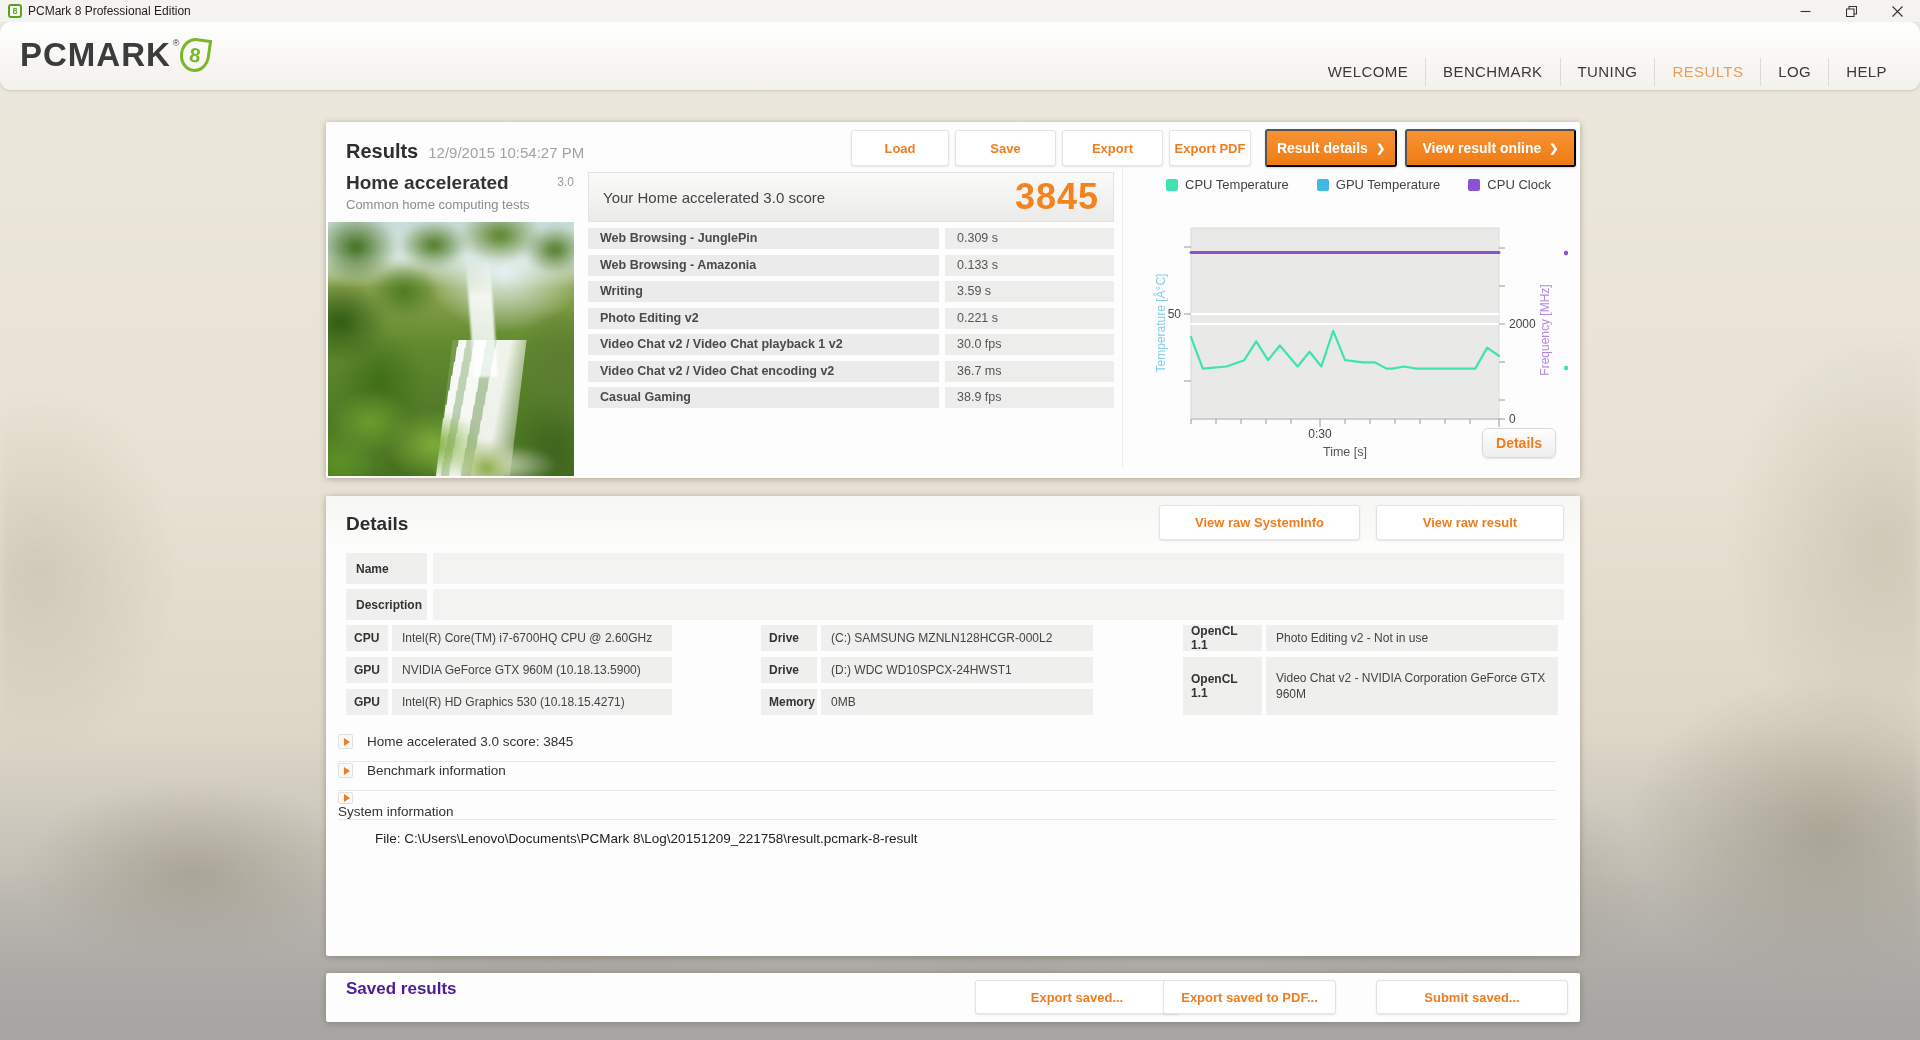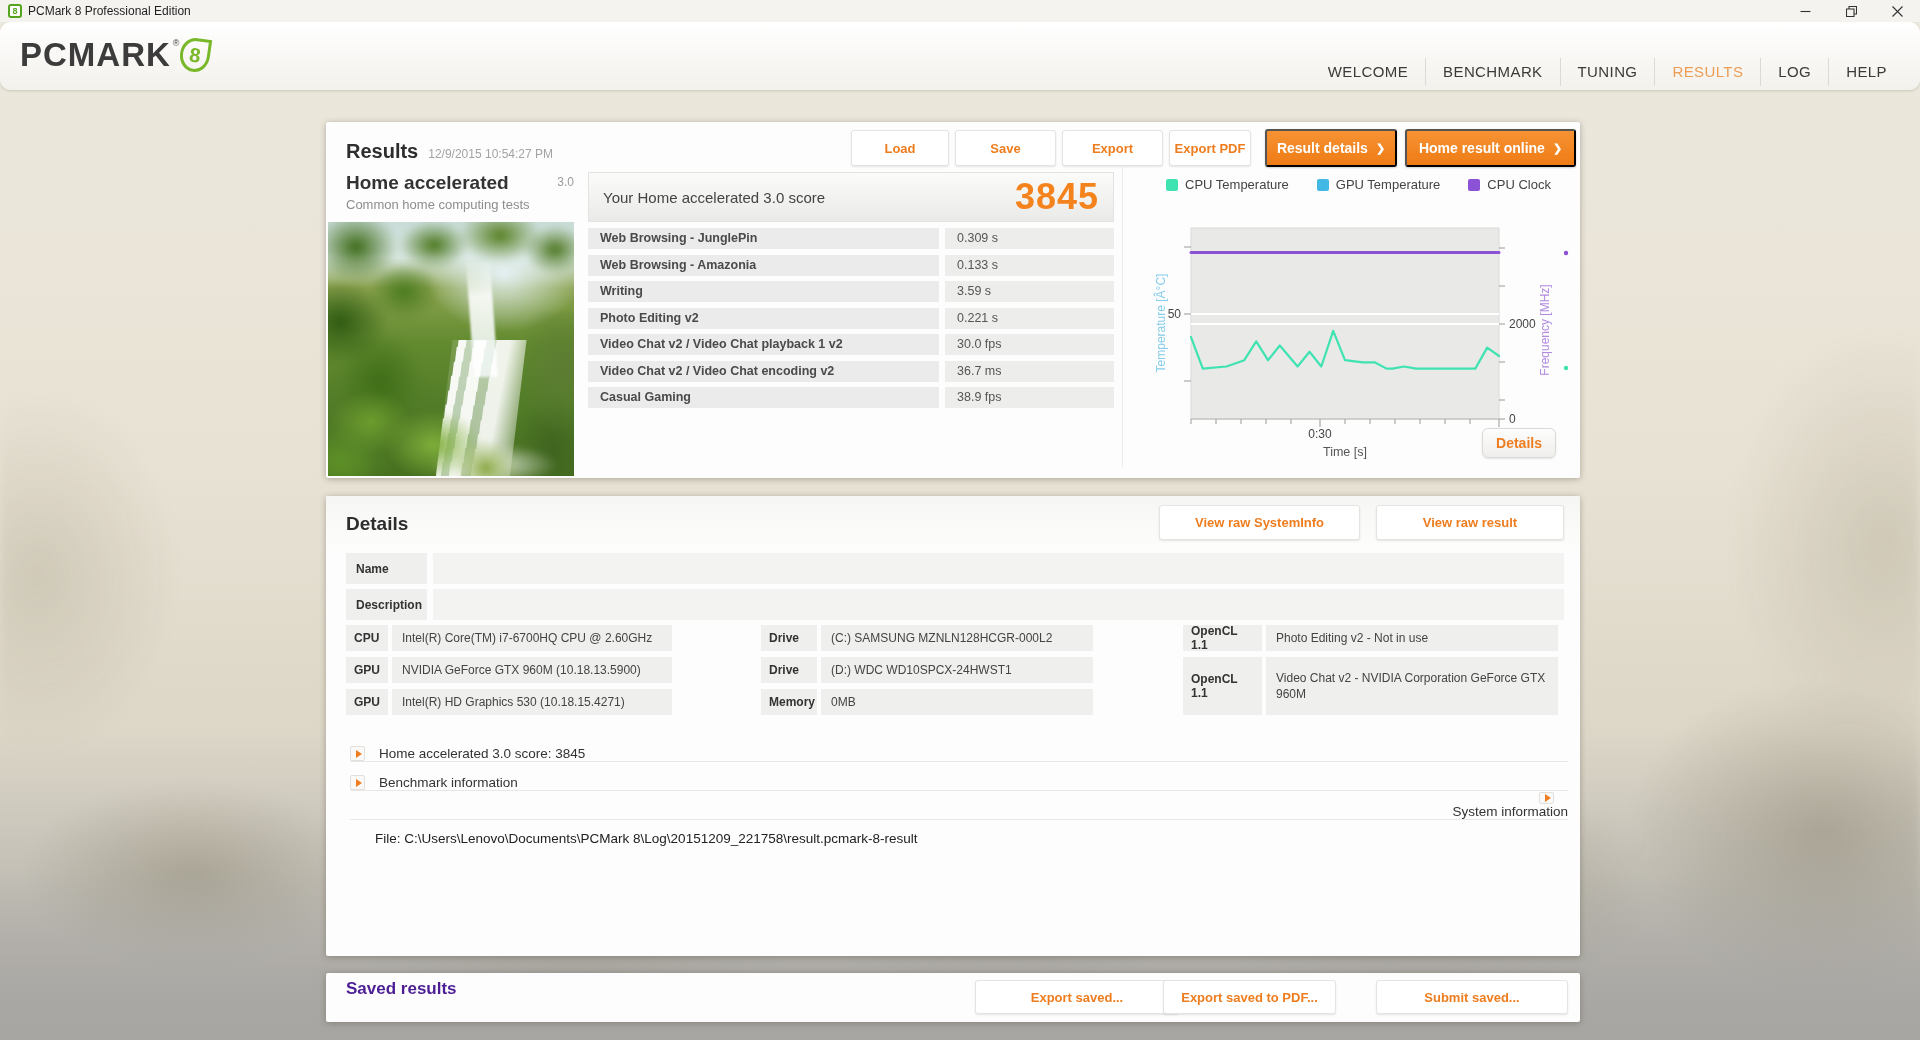--- a/index.html
+++ b/index.html
@@ -51,21 +51,21 @@
   
   .panel { position:absolute; left:326px; width:1254px; background:#fdfdfd; border-radius:2px;
     box-shadow:0 1px 6px rgba(80,75,60,.40); }
   #results-panel { top:122px; height:356px; }
   #details-panel { top:496px; height:460px; }
   #saved-panel   { top:973px; height:49px; }
 
   
   .rp-title-block { position:absolute; left:20px; top:18px; display:flex; align-items:baseline; gap:10px; }
   .rp-title { font-size:20px; font-weight:bold; color:#2d2d2d; }
-  .rp-timestamp { font-size:12px; color:#a3a3a3; }
+  .rp-timestamp { font-size:15px; color:#a3a3a3; }
   .rp-buttons { position:absolute; right:4px; top:7px; display:flex; align-items:center; }
   .btn { display:flex; align-items:center; justify-content:center; border-radius:3px; cursor:pointer; font-weight:bold; }
   .btn-white { background:#fff; border:1px solid #e6e4e0; color:#ee7d1f; font-size:13px; height:36px;
     box-shadow:0 1px 2px rgba(0,0,0,.10); }
   .btn-orange { background:linear-gradient(180deg,#f79233,#ee7c15); color:#fff; font-size:14px; height:38px;
     box-shadow:0 1px 2px rgba(0,0,0,.18); }
   .btn .chev { font-size:11px; margin-left:8px; font-weight:bold; }
   .w-load{width:98px;margin-right:6px;} .w-save{width:101px;margin-right:6px;}
   .w-export{width:101px;margin-right:6px;} .w-exportpdf{width:82px;margin-right:14px;text-align:right;}
   .w-rdetails{width:132px;margin-right:8px;} .w-vonline{width:171px;}
@@ -143,21 +143,21 @@
   .kv-row { position:absolute; left:20px; width:1218px; display:flex; }
   .kv-label { width:81px; background:#efefee; font-weight:bold; font-size:12px; color:#333;
     display:flex; align-items:center; padding-left:10px; }
   .kv-value { margin-left:6px; flex:1; background:#f3f3f2; font-size:12px; color:#444;
     display:flex; align-items:center; padding-left:10px; }
   .spec-cell-k { background:#efefee; font-weight:bold; font-size:12px; color:#333;
     display:flex; align-items:center; padding:0 8px; }
   .spec-cell-v { background:#efefee; font-size:12px; color:#444;
     display:flex; align-items:center; padding:0 10px; line-height:1.35; }
   .spec-row { position:absolute; display:flex; }
-  .expand-row { position:absolute; left:24px; width:1218px; height:28px; display:flex; align-items:flex-end;
+  .expand-row { position:absolute; left:12px; width:1218px; height:28px; display:flex; align-items:flex-start;
     border-bottom:1px solid #e9e8e6; cursor:pointer; }
   .expand-box { width:15px; height:15px; border:1px solid #e2e0dd; background:#faf9f8; border-radius:2px;
     display:flex; align-items:center; justify-content:center; margin-right:14px; }
   .expand-tri { width:0; height:0; border-left:6px solid #ef7d1f; border-top:4px solid transparent;
     border-bottom:4px solid transparent; margin-left:2px; }
   .expand-label { font-size:13.5px; color:#333; }
   .file-line { position:absolute; left:49px; font-size:13.5px; color:#222; }
 
   
   .sp-title { position:absolute; left:20px; top:6px; font-size:17px; font-weight:bold; color:#4c1d95; }
@@ -217,21 +217,21 @@
   <div class="rp-buttons">
     <button class="btn btn-white w-load">Load</button>
     <button class="btn btn-white w-save">Save</button>
     <button class="btn btn-white w-export">Export</button>
     <button class="btn btn-white w-exportpdf">Export PDF</button>
     <button class="btn btn-orange w-rdetails">
       <span>Result details</span>
       <span class="chev">❯</span>
     </button>
     <button class="btn btn-orange w-vonline">
-      <span>Home result online</span>
+      <span>View result online</span>
       <span class="chev">❯</span>
     </button>
   </div>
 
   <div class="bm-head">
     <div class="bm-row1">
       <span class="bm-name">Home accelerated</span>
       <span class="bm-ver">3.0</span>
     </div>
     <div class="bm-sub">Common home computing tests</div>

